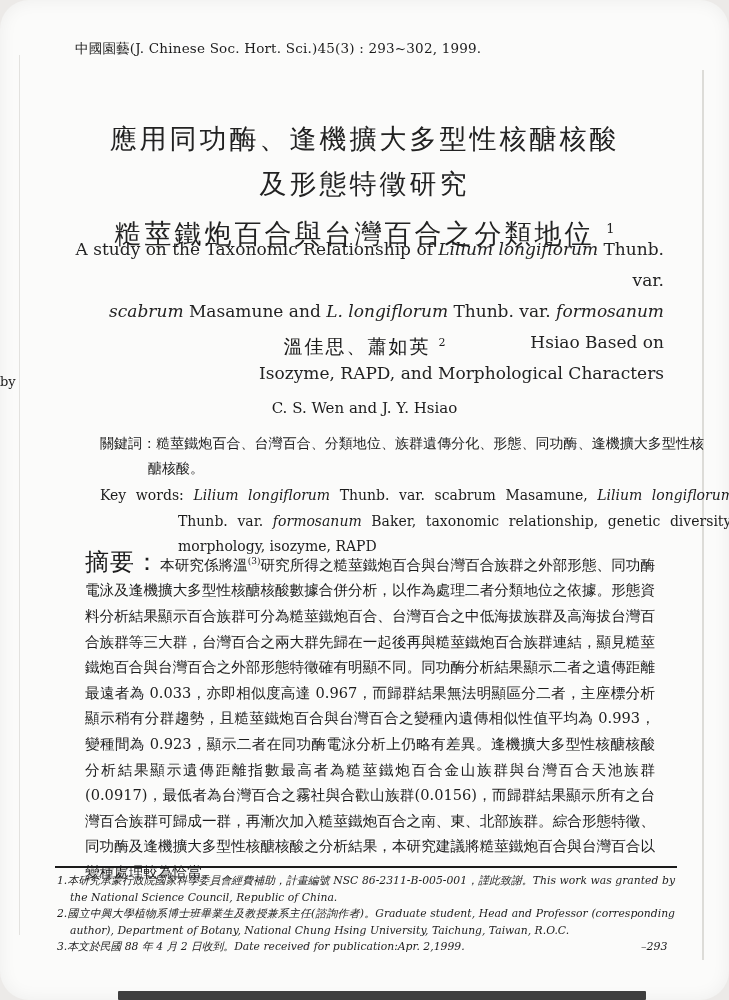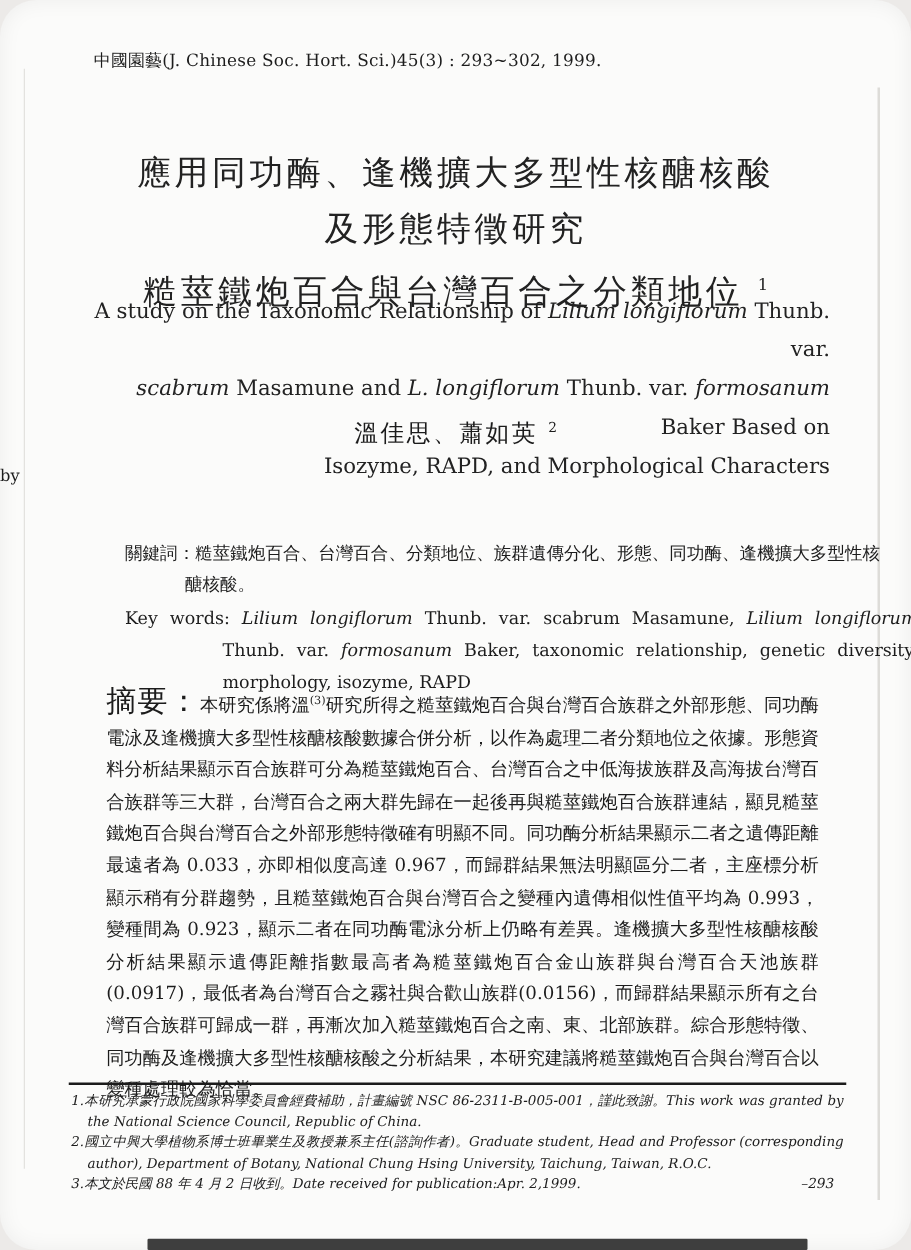--- a/index.html
+++ b/index.html
@@ -70,26 +70,27 @@
   <div class="journal-header">中國園藝(J. Chinese Soc. Hort. Sci.)45(3) : 293~302, 1999.</div>
 
   <div class="title-zh">
     <div>應用同功酶、逢機擴大多型性核醣核酸</div>
     <div>及形態特徵研究</div>
     <div><span>糙莖鐵炮百合與台灣百合之分類地位</span> <sup>1</sup></div>
   </div>
 
   <div class="title-en">
     <div><span>A study on the Taxonomic Relationship of </span><span class="ital">Lilium longiflorum</span><span> Thunb. var.</span></div>
-    <div><span class="ital">scabrum</span><span> Masamune and </span><span class="ital">L. longiflorum</span><span> Thunb. var. </span><span class="ital">formosanum</span><span> Baker Based on</span></div>
+    <div><span class="ital">scabrum</span><span> Masamune and </span><span class="ital">L. longiflorum</span><span> Thunb. var. </span><span class="ital">formosanum</span><span> Hsiao Based on</span></div>
     <div>Isozyme, RAPD, and Morphological Characters</div>
   </div>
 
   <div class="authors-zh"><span>溫佳思、蕭如英</span> <sup>2</sup></div>
   <div class="byline">by</div>
+  <div class="authors-en">C. S. Wen and J. Y. Hsiao</div>
 
   <div class="keywords-zh"><span>關鍵詞：</span><span>糙莖鐵炮百合、台灣百合、分類地位、族群遺傳分化、形態、同功酶、逢機擴大多型性核醣核酸。</span></div>
 
   <div class="keywords-en"><span>Key words: </span><span class="ital">Lilium longiflorum</span><span> Thunb. var. scabrum Masamune, </span><span class="ital">Lilium longiflorum</span><span> Thunb. var. </span><span class="ital">formosanum</span><span> Baker, taxonomic relationship, genetic diversity, morphology, isozyme, RAPD</span></div>
 
   <div class="abstract"><span class="abstract-label">摘要：</span><span>本研究係將溫</span><sup>(3)</sup><span>研究所得之糙莖鐵炮百合與台灣百合族群之外部形態、同功酶電泳及逢機擴大多型性核醣核酸數據合併分析，以作為處理二者分類地位之依據。形態資料分析結果顯示百合族群可分為糙莖鐵炮百合、台灣百合之中低海拔族群及高海拔台灣百合族群等三大群，台灣百合之兩大群先歸在一起後再與糙莖鐵炮百合族群連結，顯見糙莖鐵炮百合與台灣百合之外部形態特徵確有明顯不同。同功酶分析結果顯示二者之遺傳距離最遠者為 0.033，亦即相似度高達 0.967，而歸群結果無法明顯區分二者，主座標分析顯示稍有分群趨勢，且糙莖鐵炮百合與台灣百合之變種內遺傳相似性值平均為 0.993，變種間為 0.923，顯示二者在同功酶電泳分析上仍略有差異。逢機擴大多型性核醣核酸分析結果顯示遺傳距離指數最高者為糙莖鐵炮百合金山族群與台灣百合天池族群(0.0917)，最低者為台灣百合之霧社與合歡山族群(0.0156)，而歸群結果顯示所有之台灣百合族群可歸成一群，再漸次加入糙莖鐵炮百合之南、東、北部族群。綜合形態特徵、同功酶及逢機擴大多型性核醣核酸之分析結果，本研究建議將糙莖鐵炮百合與台灣百合以變種處理較為恰當。</span></div>
 
   <div class="footnote-rule"></div>
 
   <div class="footnotes">

